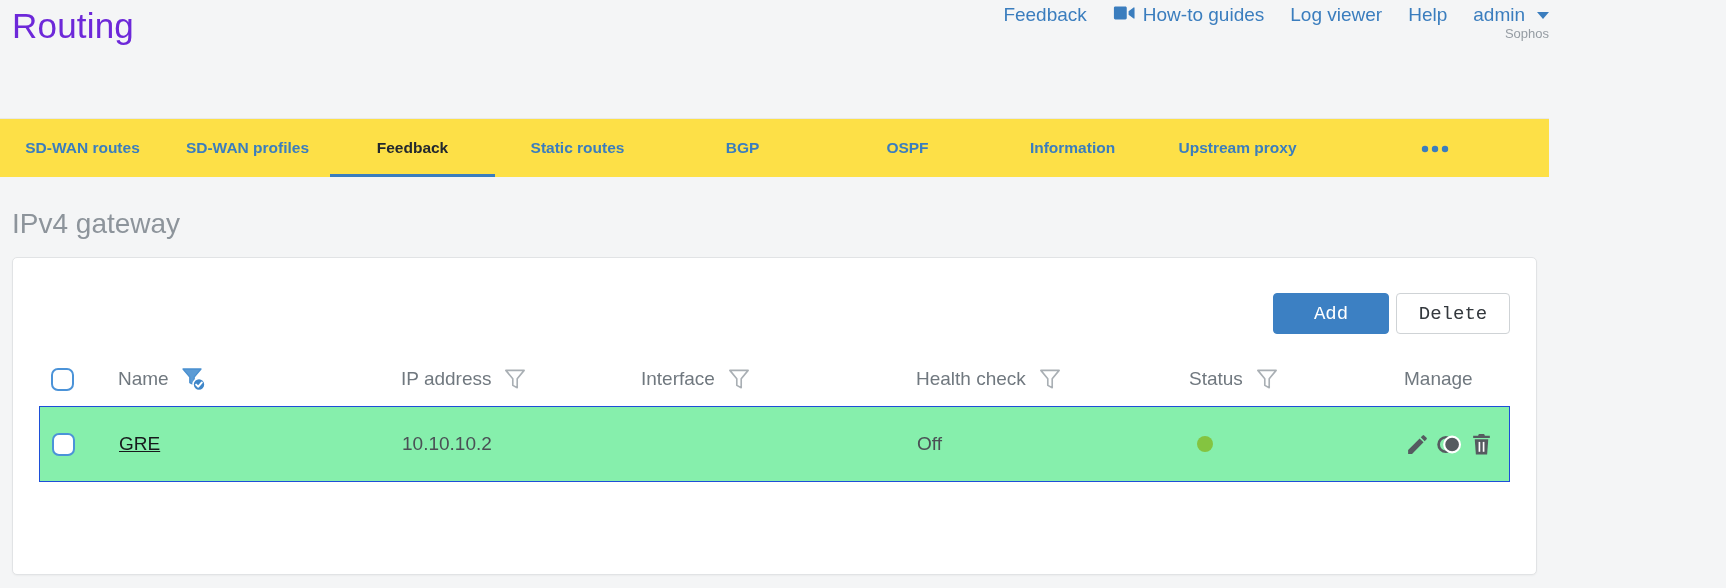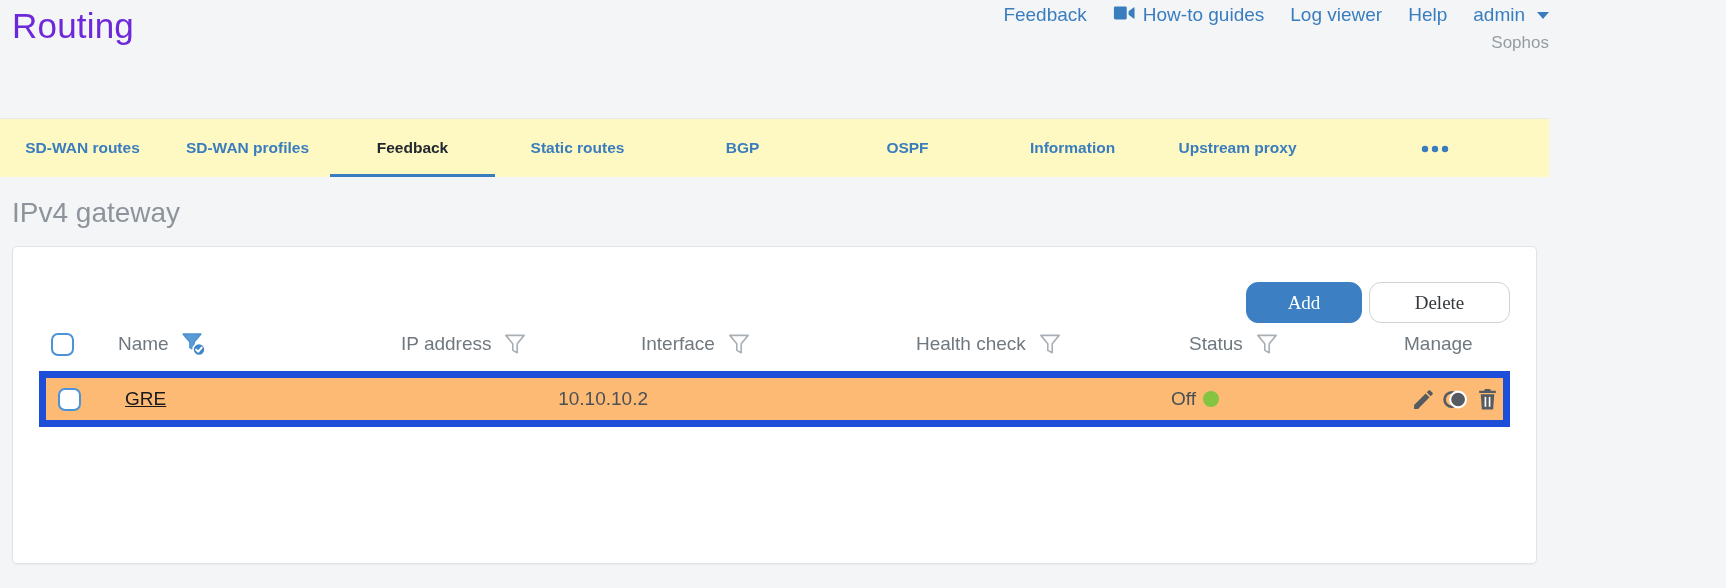--- a/index.html
+++ b/index.html
@@ -11,58 +11,58 @@
   }
   .page { width: 1549px; height: 588px; }
 
   
   .top { height: 118px; position: relative; padding: 6px 12px 0 12px; }
   .page-title { font-size: 35px; font-weight: 400; color: #6d28d9; letter-spacing: 0.2px; }
   .top-right { position: absolute; top: 4px; right: 0; text-align: right; }
   .top-links { display: flex; align-items: center; gap: 26px; justify-content: flex-end; text-align: center; }
   .top-link { color: #3a7dbe; font-size: 19px; text-decoration: none; display: flex; align-items: center; gap: 8px; cursor: pointer; }
   .caret-down { width: 0; height: 0; border-left: 6px solid transparent; border-right: 6px solid transparent; border-top: 7px solid #3a7dbe; display: inline-block; margin-left: 4px; }
-  .brand { color: #959ca3; font-size: 17px; margin-top: 7px; }
+  .brand { color: #959ca3; font-size: 13px; }
 
   
   .tabbar {
-    height: 59px; background: #fef9c3; border-top: 1px solid #e7e8ea;
+    height: 59px; background: #fde047; border-top: 1px solid #e7e8ea;
     display: flex; align-items: stretch;
   }
   .tab {
     width: 165px; display: flex; align-items: center; justify-content: center;
     font-size: 15.5px; font-weight: 700; color: #3a7dbe; cursor: pointer;
     border-bottom: 3px solid transparent; padding-top: 2px;
   }
   .tab.active { color: #23282e; border-bottom-color: #3a7dbe; }
   .tab-more { flex: 1; display: flex; align-items: center; justify-content: center; cursor: pointer; }
 
   
-  .section-title { font-size: 28px; font-weight: 400; color: #8d949b; margin: 20px 0 17px 12px; }
+  .section-title { font-size: 28px; font-weight: 400; color: #8d949b; margin: 31px 0 17px 12px; }
 
   .panel {
     margin: 0 12px; background: #fff; border: 1px solid #e1e3e5; border-radius: 5px;
     min-height: 318px; padding: 0 26px; box-shadow: 0 1px 2px rgba(0,0,0,0.04);
   }
   .toolbar { display: flex; justify-content: flex-end; gap: 7px; padding-top: 35px; }
-  .btn { height: 41px; font-size: 19px; border-radius: 12px; cursor: pointer; font-family: Liberation Serif, serif; }
+  .btn { height: 41px; font-size: 19px; border-radius: 4px; cursor: pointer; font-family: Liberation Mono, monospace; }
   .btn-primary { width: 116px; background: #3c80c3; border: 1px solid #3c80c3; color: #fff; }
-  .btn-secondary { width: 141px; background: #fff; border: 1px solid #cfd3d6; color: #33383d; }
+  .btn-secondary { width: 114px; background: #fff; border: 1px solid #cfd3d6; color: #33383d; }
 
   
   .grid-cols { display: grid; grid-template-columns: 79px 283px 240px 275px 273px 215px 122px; align-items: center; }
-  .thead { margin-top: 2px; height: 38px; }
+  .thead { margin-top: 26px; height: 38px; }
   .th { display: flex; align-items: center; gap: 11px; font-size: 19px; color: #70787f; }
-  .trow { margin-top: 8px; border: 7px solid #1d4ed8; background: #fdba74; height: 56px; }
+  .trow { margin-top: 8px; border: 1px solid #1d4ed8; background: #86efac; height: 76px; }
 
   .checkbox {
     width: 23px; height: 23px; border: 2.5px solid #4b93d8; border-radius: 7px;
     background: #fff; margin-left: 12px; cursor: pointer;
   }
-  .cell { font-size: 19px; color: #4a5055; text-align: right; }
+  .cell { font-size: 19px; color: #4a5055; }
   .gateway-link { font-size: 19px; color: #17191c; text-decoration: underline; cursor: pointer; font-weight: 500; }
   .status-dot { width: 16px; height: 16px; border-radius: 50%; background: #84c440; margin-left: 7px; }
   .manage-cell { display: flex; align-items: center; gap: 6px; }
   .icon-btn { cursor: pointer; display: inline-flex; align-items: center; }
 </style>
 </head>
 <body>
 
 <div class="page">
 

